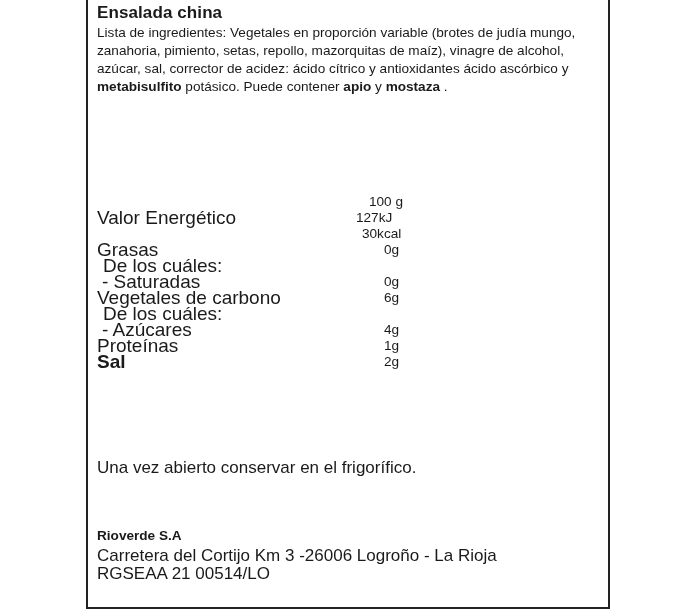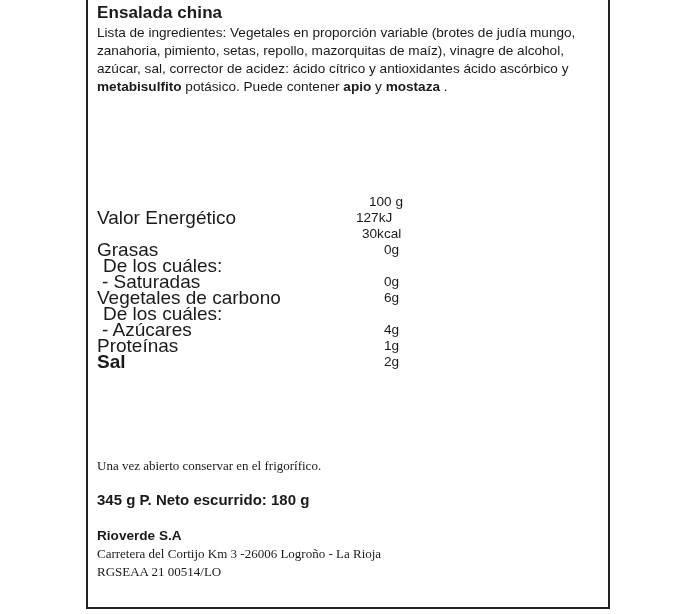--- a/index.html
+++ b/index.html
@@ -51,22 +51,21 @@
     }
     .nut-val {
       position: absolute;
       font-size: 13.6px;
       line-height: 16px;
       white-space: nowrap;
       text-align: right;
       width: 60px;
     }
     .body-text {
-      font-size: 13px;
-      font-family: Liberation Serif, serif;
+      font-size: 17px;
     }
     .weight {
       font-size: 15px;
       font-weight: bold;
     }
     .company {
       font-size: 13.6px;
       font-weight: bold;
     }
   </style>
@@ -105,19 +104,18 @@
 
     <div class="nut-row" style="top:338px;">Proteínas</div>
     <div class="nut-val" style="left:251px; top:338px;">1g</div>
 
     <div class="nut-row" style="top:354px;font-weight:bold;">Sal</div>
     <div class="nut-val" style="left:251px; top:354px;">2g</div>
   </div>
 
   <div class="abs body-text" style="left:9px; top:458px;">Una vez abierto conservar en el frigorífico.</div>
 
-  <div class="abs weight" style="left:9px; top:491px;">345 g  P. Neto escurrido: 180 g</div>
 
   <div class="abs company" style="left:9px; top:528px;text-align:center;">Rioverde S.A</div>
   <div class="abs body-text" style="left:9px; top:546px;">Carretera del Cortijo Km 3 -26006 Logroño - La Rioja</div>
   <div class="abs body-text" style="left:9px; top:564px;">RGSEAA 21 00514/LO</div>
 
 </div>
 
 </body></html>

